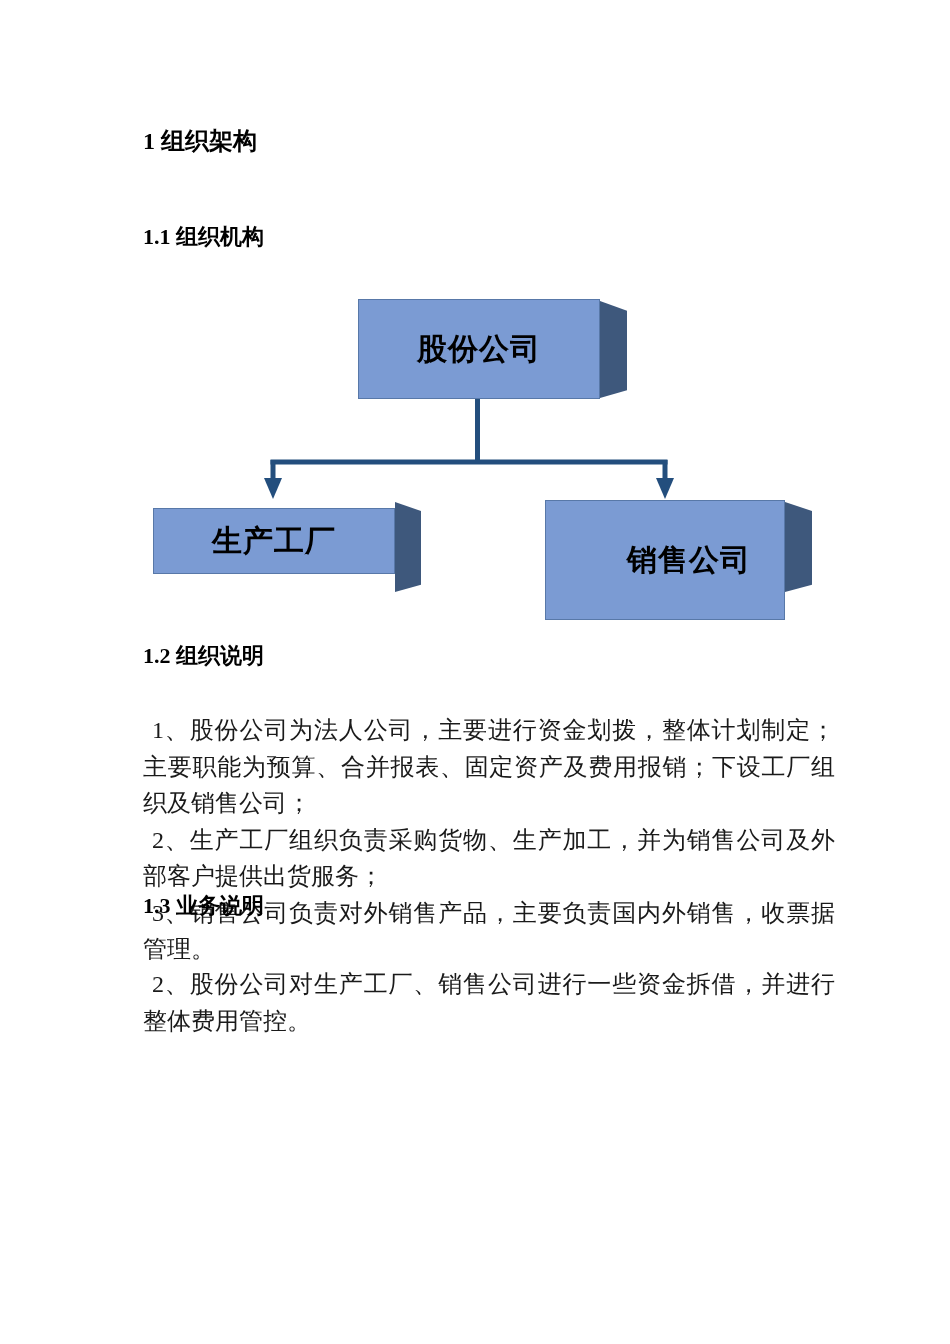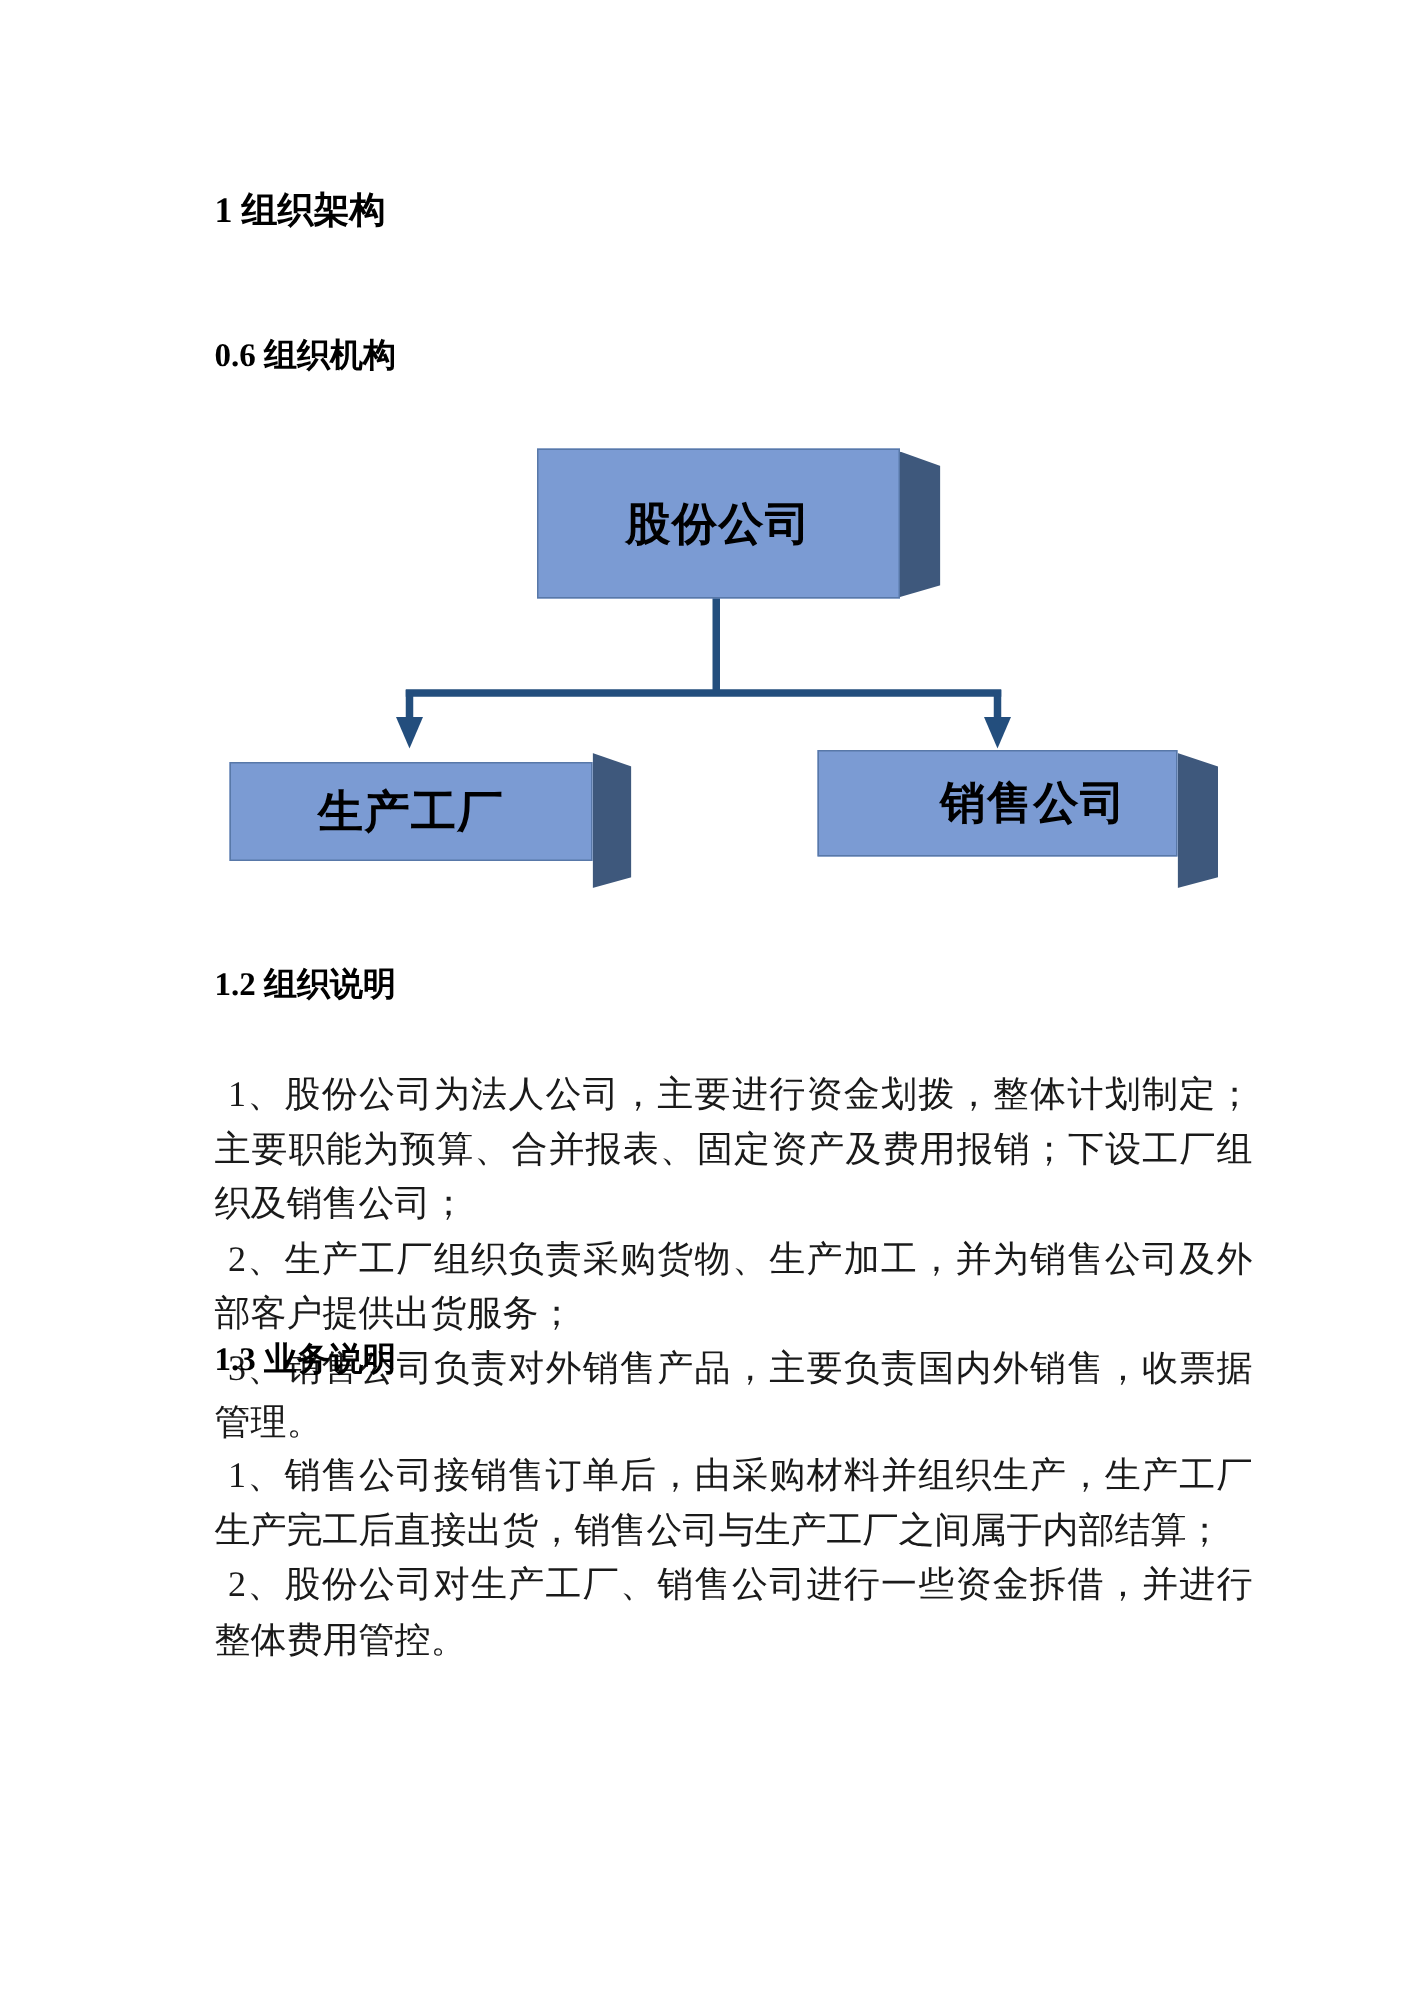--- a/index.html
+++ b/index.html
@@ -83,21 +83,21 @@
     font-size: 30px;
     font-weight: bold;
     letter-spacing: 1px;
     color: #000000;
     white-space: nowrap;
   }
   .face-parent { left: 358px; top: 3px;   width: 242px; height: 100px; }
   .side-parent { left: 600px; top: 5px;   width: 27px;  height: 97px; }
   .face-left   { left: 153px; top: 212px; width: 242px; height: 66px; }
   .side-left   { left: 395px; top: 206px; width: 26px;  height: 90px; }
-  .face-right  { left: 545px; top: 204px; width: 240px; height: 71px; padding-left: 48px; }
+  .face-right  { left: 545px; top: 204px; width: 240px; height: 120px; padding-left: 48px; }
   .side-right  { left: 785px; top: 206px; width: 27px;  height: 90px; }
 
   .body-block {
     position: absolute;
     left: 143px;
     width: 692px;
     font-size: 24px;
     line-height: 36.5px;
     color: #1a1a1a;
     text-align: justify;
@@ -111,21 +111,21 @@
     text-indent: 9px;
   }
 </style>
 </head>
 <body>
 
 <div class="page">
 
   <div class="h1">1 组织架构</div>
 
-  <div class="h2 s1">0.6 组织机构</div>
+  <div class="h2 s1">1.1 组织机构</div>
 
   <div class="diagram">
     <svg class="connector-svg" viewBox="0 0 950 310" xmlns="http://www.w3.org/2000/svg">
       <line class="line" x1="477.5" y1="100" x2="477.5" y2="166"></line>
       <line class="line" x1="270.5" y1="166" x2="667.5" y2="166"></line>
       <line class="line" x1="273" y1="164" x2="273" y2="184"></line>
       <line class="line" x1="665" y1="164" x2="665" y2="184"></line>
       <polygon class="head" points="264,182 282,182 273,203"></polygon>
       <polygon class="head" points="656,182 674,182 665,203"></polygon>
     </svg>
@@ -150,17 +150,16 @@
 
   <div class="body-block b1">
     <p>1、股份公司为法人公司，主要进行资金划拨，整体计划制定；主要职能为预算、合并报表、固定资产及费用报销；下设工厂组织及销售公司；</p>
     <p>2、生产工厂组织负责采购货物、生产加工，并为销售公司及外部客户提供出货服务；</p>
     <p>3、销售公司负责对外销售产品，主要负责国内外销售，收票据管理。</p>
   </div>
 
   <div class="h2 s3">1.3 业务说明</div>
 
   <div class="body-block b2">
-    <p>1、销售公司接销售订单后，由采购材料并组织生产，生产工厂生产完工后直接出货，销售公司与生产工厂之间属于内部结算；</p>
     <p>2、股份公司对生产工厂、销售公司进行一些资金拆借，并进行整体费用管控。</p>
   </div>
 
 </div>
 
 </body></html>

